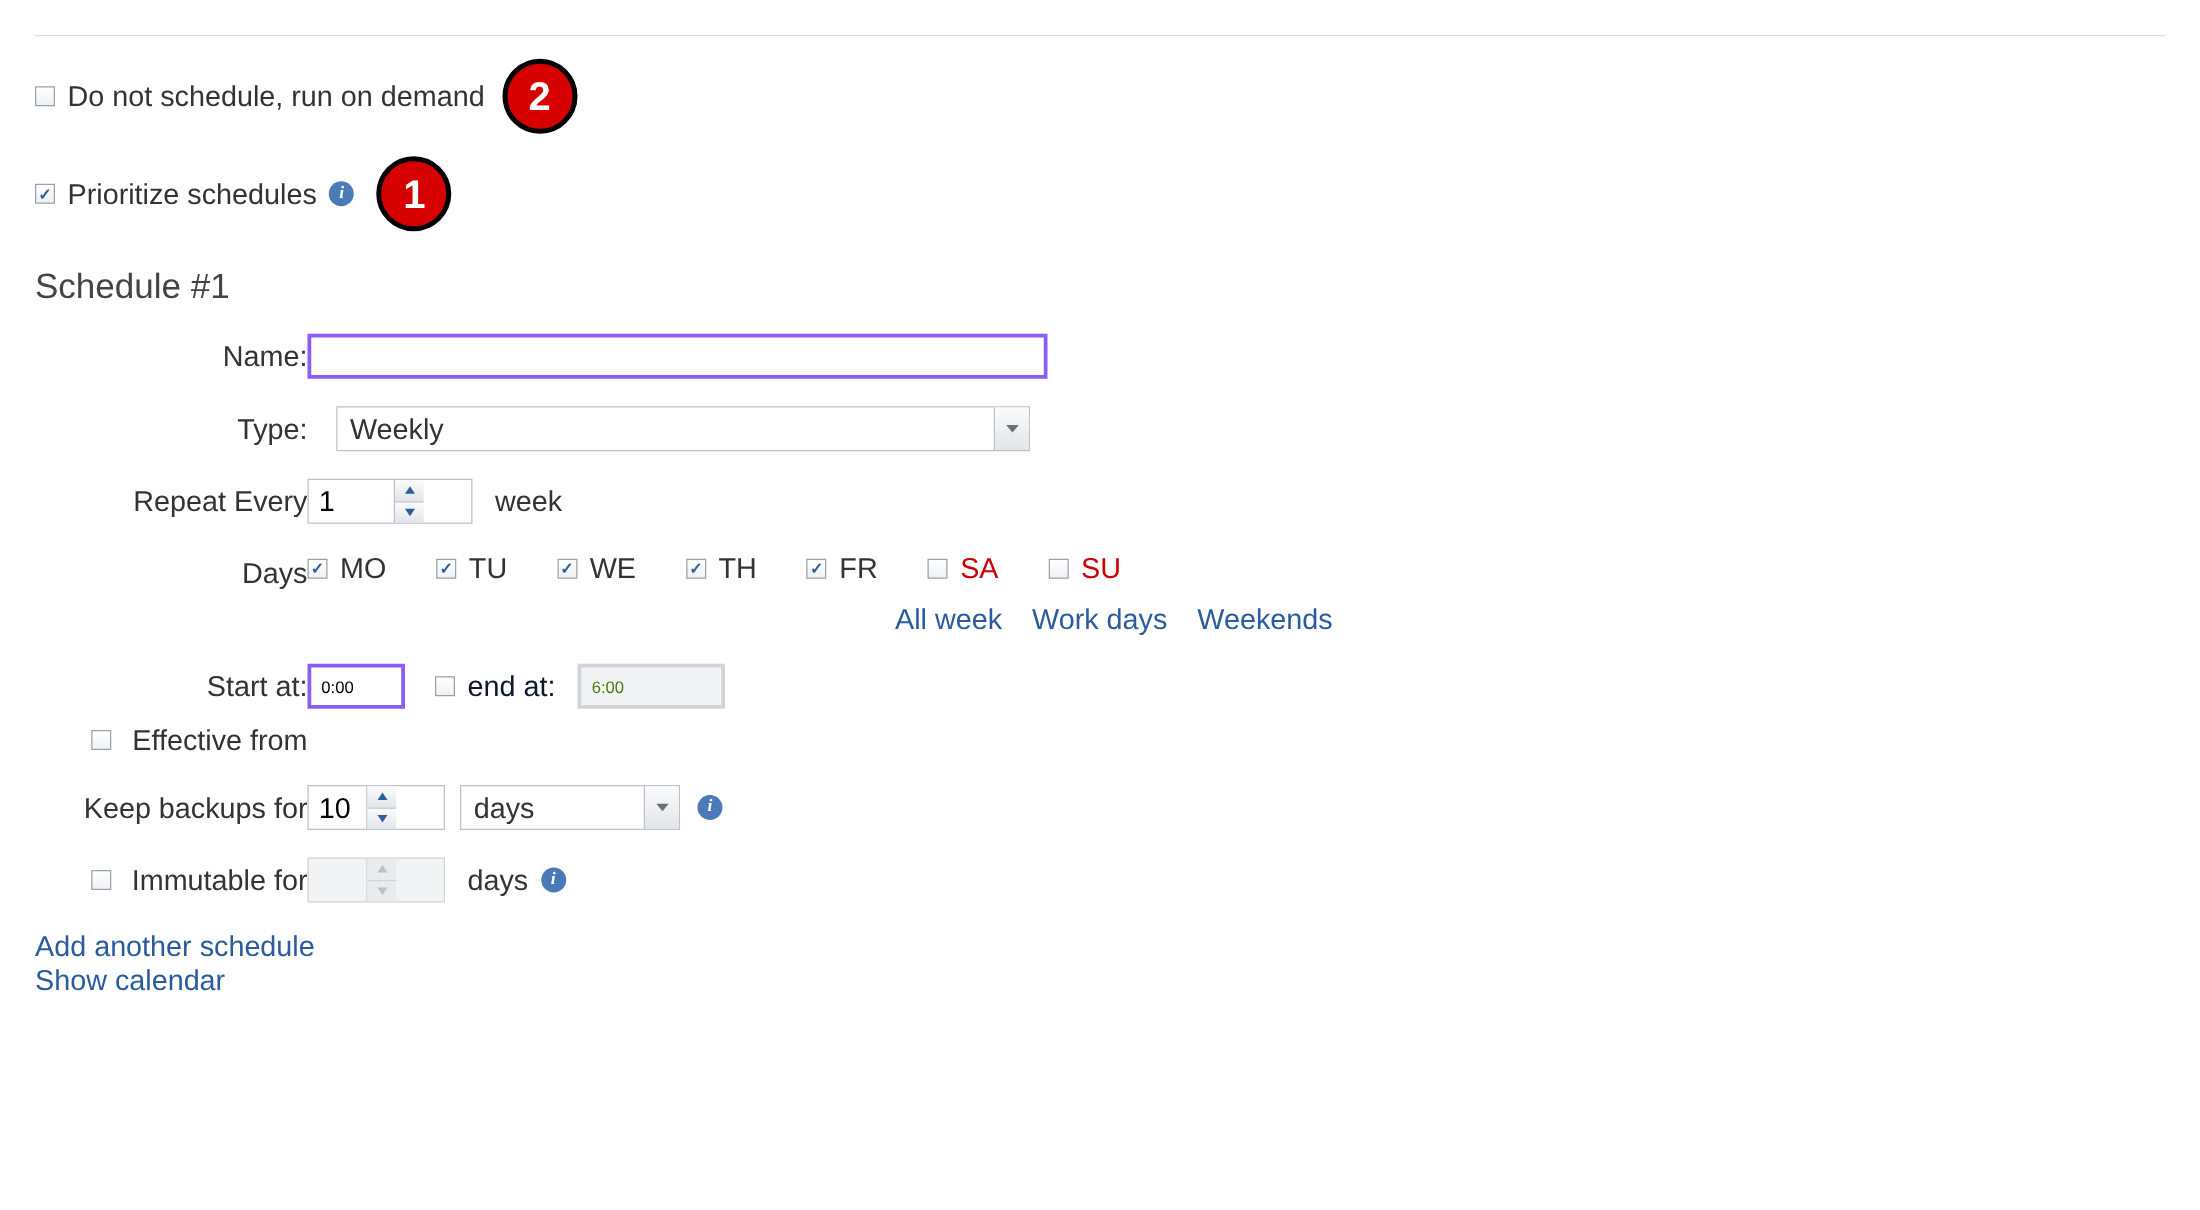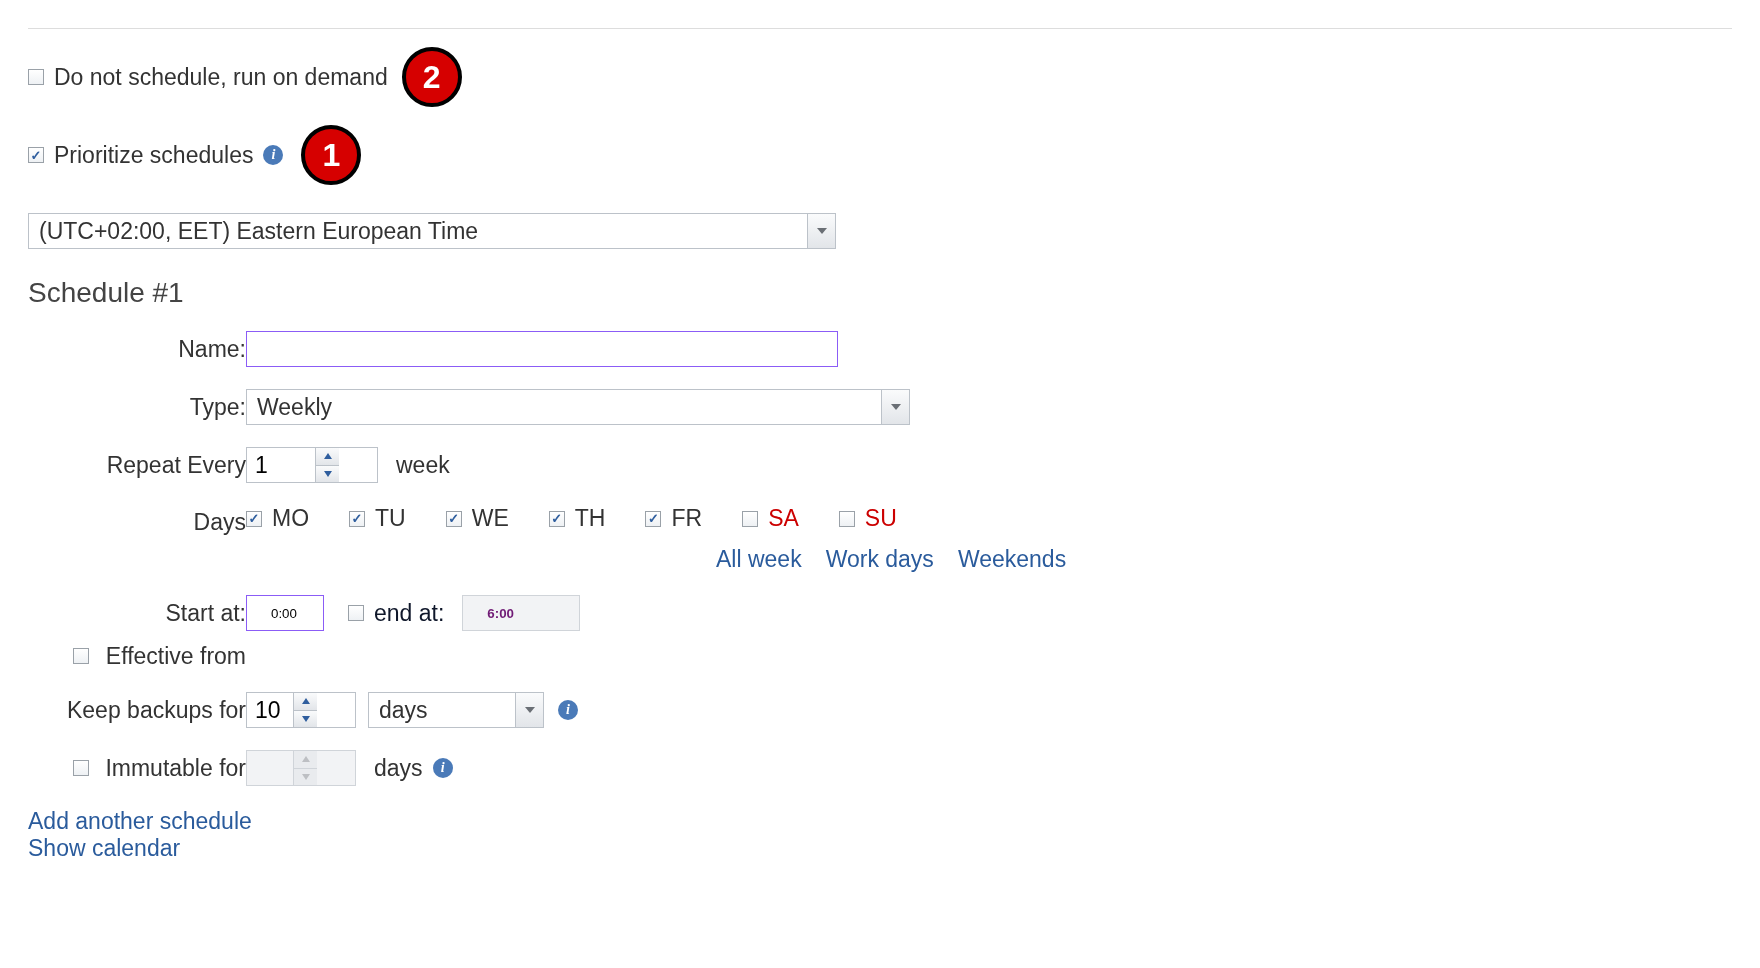--- a/index.html
+++ b/index.html
@@ -88,34 +88,33 @@
   .select .select-arrow{
     width:28px;
     align-self:stretch;
     border-left:1px solid #bcc2c9;
     background:linear-gradient(#fafbfc,#e2e5e9);
     display:flex; align-items:center; justify-content:center;
   }
   .select .select-arrow svg{ width:12px; height:12px; }
 
   .tz-select{ width: 808px; }
-  .type-select{ width: 664px; }
+  .type-select{ width: 555px; margin-left: 23px; }
 
   
   .text-input{
     height:36px;
-    border:1px solid #8b5cf6;
+    border:3px solid #8b5cf6;
     background:#fff;
-    padding:0 24px;
+    padding:0 8px;
   }
   .text-input.disabled{
     background:#f2f3f5;
-    color:#701a75;
+    color:#4d7c0f;
     border-color:#d0d4d9;
-    font-weight:bold;
   }
 
   
   .spin{
     display:flex;
     border:1px solid #bcc2c9;
     height:36px;
   }
   .spin.disabled{ border-color:#d0d4d9; background:#f2f3f5; }
   .spin input{
@@ -209,28 +208,20 @@
     <span class="badge" style="margin-left:14px;">2</span>
   </div>
 
   <div class="row mb-28">
     <span class="chk checked"></span>
     <span class="label">Prioritize schedules</span>
     <span class="info-icon ml-10">i</span>
     <span class="badge" style="margin-left:18px;">1</span>
   </div>
 
-  <div class="select tz-select mb-28">
-    <div class="select-value">(UTC+02:00, EET) Eastern European Time</div>
-    <div class="select-arrow">
-      <svg viewBox="0 0 12 12">
-          <path d="M1 3 L6 9 L11 3 Z" fill="#6a6f75"></path>
-        </svg>
-    </div>
-  </div>
 
   <h2 class="schedule-title">Schedule #1</h2>
 
   <div class="form-row">
     <div class="form-label">Name:</div>
     <input class="text-input" style="width: 592px;" value="">
   </div>
 
   <div class="form-row">
     <div class="form-label">Type:</div>

